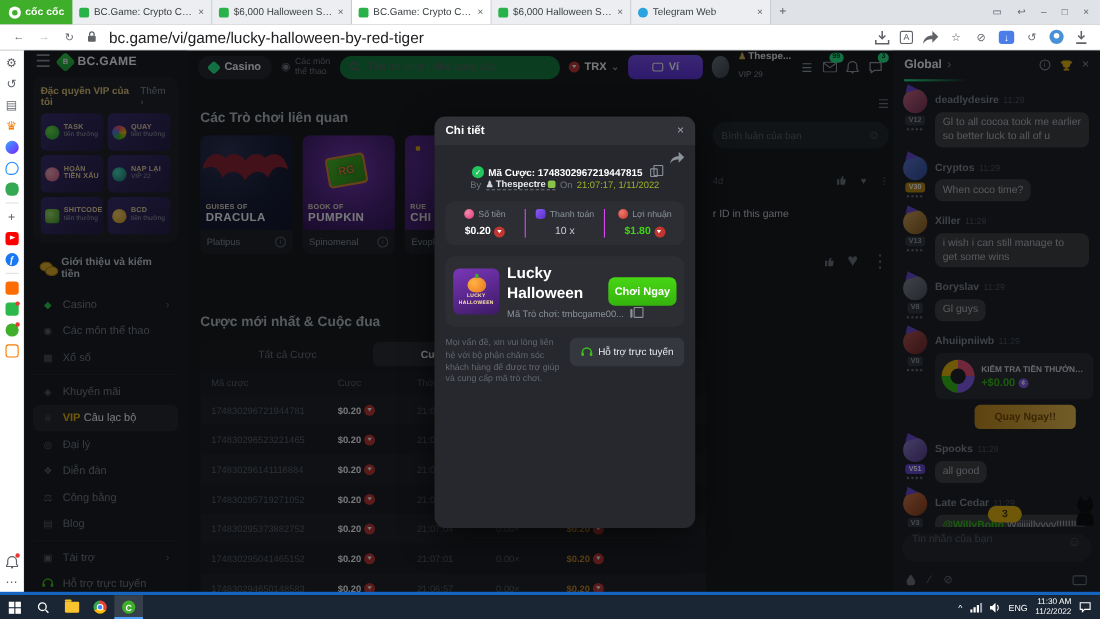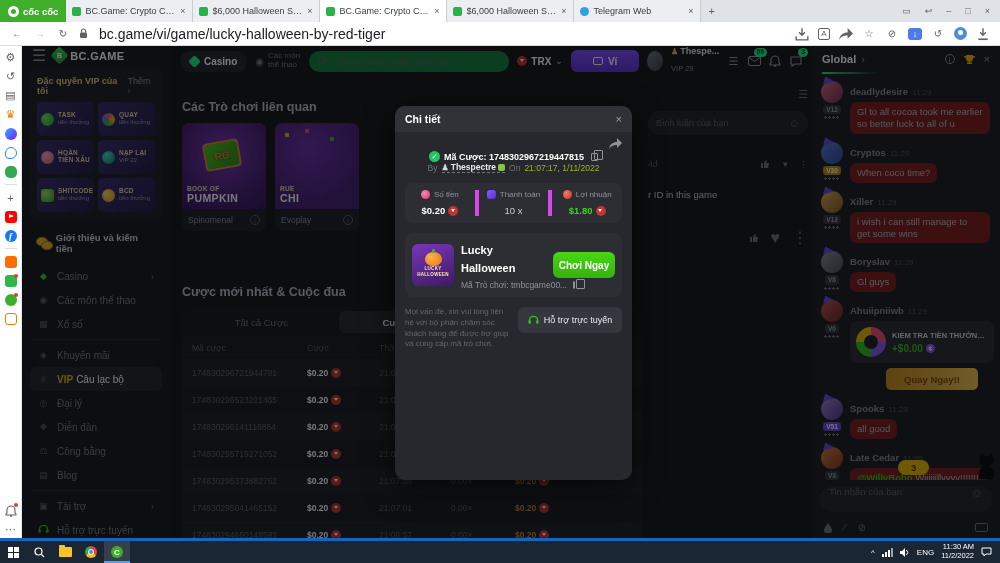--- a/index.html
+++ b/index.html
@@ -159,21 +159,21 @@
   .mav{flex:0 0 24px;display:flex;flex-direction:column;align-items:center;gap:2px}
   .mav .a{width:22px;height:22px;border-radius:50%;position:relative}
   .mav .a::before{content:"";position:absolute;top:-5px;left:1px;border-left:4px solid transparent;border-right:8px solid transparent;border-bottom:7px solid #6b46d8;transform:rotate(-14deg)}
   .vbadge{font-size:6.5px;font-weight:bold;background:#33373e;color:#9aa0a8;border-radius:3px;padding:1px 3px;line-height:1.1}
   .vbadge.gold{background:#bd8a10;color:#fff}
   .vbadge.purple{background:#6b46d8;color:#fff}
   .mdots{width:16px;height:3px;background:radial-gradient(circle at 1.5px 1.5px,#707780 1px,transparent 1.3px);background-size:4px 3px;background-repeat:repeat-x}
   .mbodyc{flex:1;min-width:0}
   .mhead2{font-size:9.5px;color:#878d95;font-weight:bold}
   .mhead2 .tm{color:#4e545b;font-weight:normal;font-size:8px;margin-left:4px}
-  .bub{margin-top:3px;display:inline-block;background:#7f1d1d;border-radius:7px;padding:4px 7px;font-size:9.5px;color:#b9bec6;line-height:1.25;max-width:140px}
+  .bub{margin-top:3px;display:inline-block;background:#404040;border-radius:7px;padding:4px 7px;font-size:9.5px;color:#b9bec6;line-height:1.25;max-width:140px}
   .mention{color:#35c117;font-weight:bold}
   .bonus{margin-top:3px;background:#2a2d34;border-radius:7px;padding:6px;display:flex;gap:6px;align-items:center;width:144px}
   .wheel{flex:0 0 30px;width:30px;height:30px;border-radius:50%;background:conic-gradient(#f04f78 0 90deg,#8a5cf5 0 180deg,#35c117 0 270deg,#f0b90b 0 360deg);display:flex;align-items:center;justify-content:center}
   .wheel i{width:14px;height:14px;border-radius:50%;background:#1d1f24}
   .bonus .bt{min-width:0}
   .bonus .bt b{display:block;font-size:7.5px;color:#d8dce2;line-height:1.2;white-space:nowrap;overflow:hidden;text-overflow:ellipsis}
   .bonus .amt{font-size:10px;font-weight:bold;color:#35c117;margin-top:3px;display:flex;align-items:center;gap:3px}
   .ccoin{width:9px;height:9px;border-radius:50%;background:#8a5cf5;color:#fff;font-size:6.5px;display:inline-flex;align-items:center;justify-content:center}
   .spinbtn{margin-top:5px;margin-left:36px;width:92px;height:22px;border-radius:5px;background:linear-gradient(90deg,#c78d1d,#f2c14e);color:#7a4b00;font-weight:bold;font-size:9.5px;display:flex;align-items:center;justify-content:center}
   .newpill{position:absolute;left:86px;bottom:66px;background:#f0b90b;color:#4a3400;font-weight:bold;font-size:9.5px;border-radius:9px;padding:2px 13px}
@@ -194,34 +194,34 @@
   .idrow{display:flex;align-items:center;justify-content:center;gap:4px;margin-top:2px}
   .okc{width:11px;height:11px;border-radius:50%;background:#22c55e;color:#fff;font-size:7px;display:flex;align-items:center;justify-content:center}
   .idrow b{color:#fff;font-size:9px}
   .copy{width:7px;height:8px;border:1px solid #8d939b;border-radius:1px;position:relative;margin-left:3px}
   .copy::after{content:"";position:absolute;left:1.5px;top:-3.5px;width:7px;height:8px;border:1px solid #8d939b;border-radius:1px}
   .byrow{display:flex;align-items:flex-end;justify-content:center;gap:4px;margin-top:0;font-size:8.5px;color:#6f757d}
   .byrow .usr{color:#e8eaed;font-weight:bold;border-bottom:1px dashed #6f757d;display:flex;align-items:center;gap:2px}
   .gsq{width:7px;height:7px;border-radius:2px;background:#8bc34a;display:inline-block}
   .byrow .dt{color:#9ab32c}
   .stats{display:flex;background:#2c2e34;border-radius:8px;margin-top:10px;padding:7px 0}
-  .stat{flex:1;text-align:center;border-right:4px solid #d946ef}
+  .stat{flex:1;text-align:center;border-right:1px solid #d946ef}
   .stat:last-child{border-right:none}
   .stat .lab{display:flex;align-items:center;justify-content:center;gap:4px;font-size:8px;color:#8d939b}
   .sic{width:9px;height:9px;border-radius:50%;display:inline-block}
   .stat .val{margin-top:6px;font-size:9.5px;font-weight:bold;color:#fff;display:flex;align-items:center;justify-content:center;gap:3px}
   .stat .val.green{color:#3fd50f}
   .stat .val.plain{color:#c9cdd3;font-weight:normal}
   .gamecard{display:flex;align-items:center;gap:7px;background:#2c2e34;border-radius:8px;margin-top:10px;padding:7px}
   .thumb{flex:0 0 42px;width:42px;height:42px;border-radius:6px;background:linear-gradient(160deg,#7a36b8,#3d1a66);display:flex;flex-direction:column;align-items:center;justify-content:center;gap:1px;overflow:hidden}
   .pump{width:17px;height:14px;border-radius:50% 50% 46% 46%;background:radial-gradient(circle at 35% 35%,#ffb347,#e8731a);position:relative}
   .pump::before{content:"";position:absolute;top:-3px;left:7px;width:3px;height:4px;background:#3fae2a;border-radius:1px}
   .thumb b{font-size:4.5px;color:#ffe9a8;letter-spacing:.3px;line-height:1.1}
   .ginfo{flex:1;min-width:0}
-  .ginfo .gt{color:#fff;font-weight:bold;font-size:11px}
+  .ginfo .gt{color:#fff;font-weight:bold;font-size:14px}
   .ginfo .gid{display:flex;align-items:center;gap:3px;color:#8d939b;font-size:8.5px;margin-top:4px;white-space:nowrap}
   .playbtn{flex:0 0 62px;height:26px;border-radius:6px;background:linear-gradient(180deg,#48d614,#35b30d);color:#fff;font-weight:bold;font-size:10px;display:flex;align-items:center;justify-content:center}
   .noterow{display:flex;gap:8px;margin-top:10px;align-items:flex-start}
   .note{flex:1;font-size:8px;color:#63686f;line-height:1.35}
   .supbtn{flex:0 0 104px;height:26px;border-radius:6px;background:#34373d;color:#e8eaed;font-size:9px;display:flex;align-items:center;justify-content:center;gap:5px}
 </style>
 </head>
 <body>
 
 <div class="screen">
@@ -518,20 +518,33 @@
                 <path d="M1 1h10v7H5L2 10V8H1z" fill="none" stroke="#9aa0a8" stroke-width="1.1"></path>
               </svg>
               <span class="badge">3</span>
             </span>
         </div>
 
         <div class="mbody">
           <div class="sec-h games-h">Các Trò chơi liên quan</div>
           <div class="cards">
             <div class="gcard">
+              <div class="gimg g1">
+                <span class="batwrap"><svg width="78" height="34" viewBox="0 0 60 26">
+                      <path d="M30 7 C26 1 20 1 16 5 C10 -1 2 3 0 13 C8 9 12 13 14 19 C18 13 26 13 30 21 C34 13 42 13 46 19 C48 13 52 9 60 13 C58 3 50 -1 44 5 C40 1 34 1 30 7z" fill="#8c1f2f"></path>
+                    </svg></span>
+                <span class="l1">GUISES OF</span>
+                <span class="l2">DRACULA</span>
+              </div>
+              <div class="gmeta">
+                  <span>Platipus</span>
+                  <span class="i">i</span>
+                </div>
+            </div>
+            <div class="gcard">
               <div class="gimg g2">
                 <span class="book">
                     <b>RG</b>
                   </span>
                 <span class="l1">BOOK OF</span>
                 <span class="l2">PUMPKIN</span>
               </div>
               <div class="gmeta">
                   <span>Spinomenal</span>
                   <span class="i">i</span>

